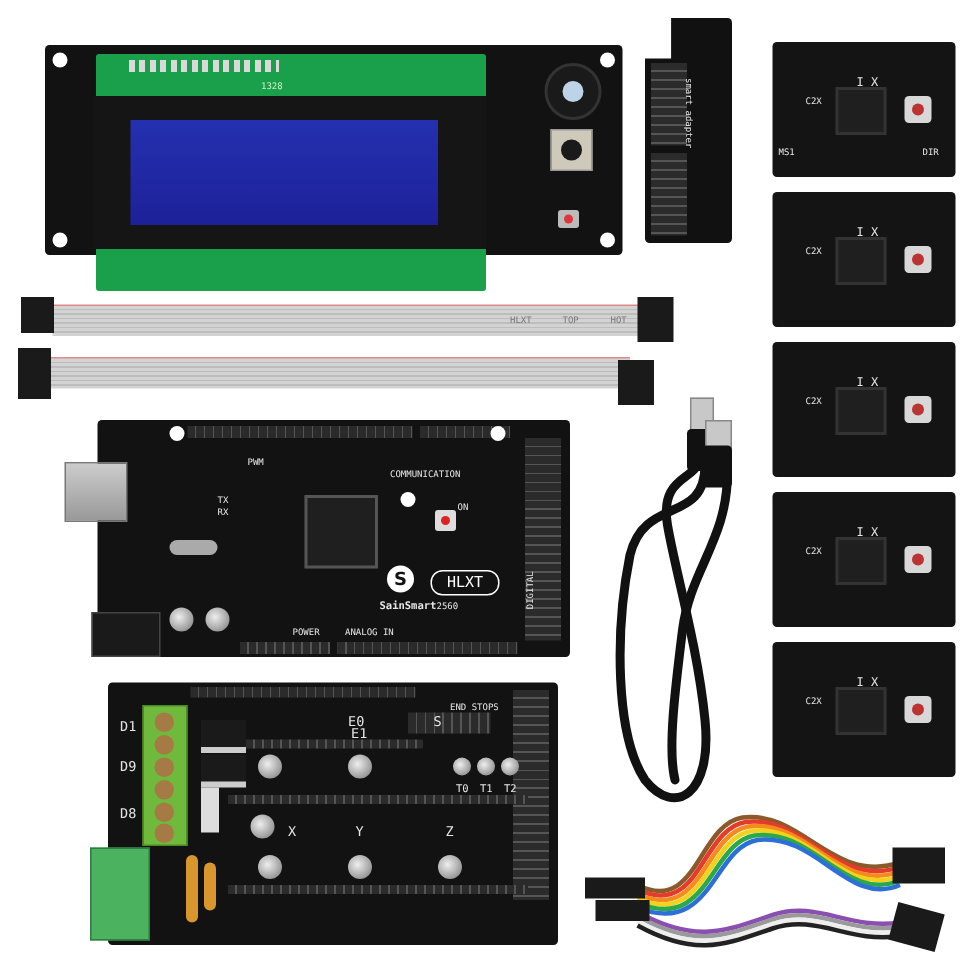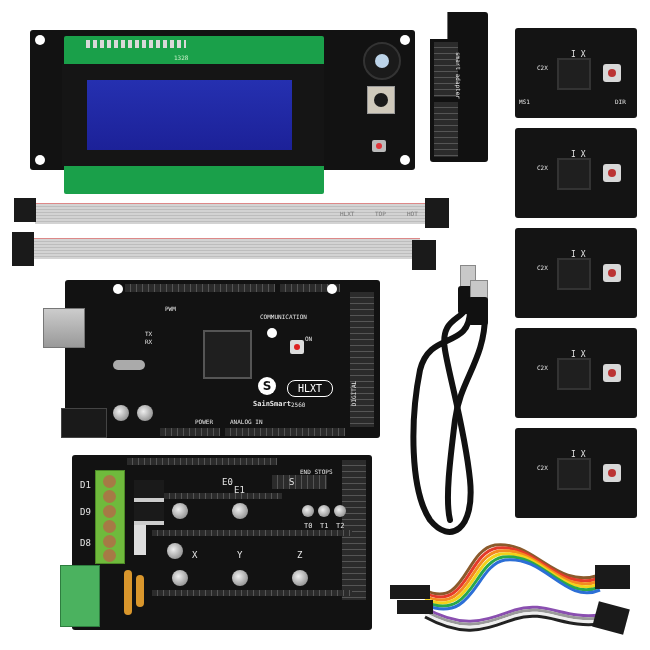--- a/index.html
+++ b/index.html
@@ -105,21 +105,21 @@
   <div class="header" style="left:80px;top:135px;width:200px;height:6px;"></div>
   <div class="cap" style="left:100px;top:48px;width:16px;height:16px;"></div>
   <div class="cap" style="left:160px;top:48px;width:16px;height:16px;"></div>
   <div class="cap" style="left:95px;top:88px;width:16px;height:16px;"></div>
   <div class="cap" style="left:100px;top:115px;width:16px;height:16px;"></div>
   <div class="cap" style="left:160px;top:115px;width:16px;height:16px;"></div>
   <div class="cap" style="left:220px;top:115px;width:16px;height:16px;"></div>
   <div class="cap" style="left:230px;top:50px;width:12px;height:12px;"></div>
   <div class="cap" style="left:246px;top:50px;width:12px;height:12px;"></div>
   <div class="cap" style="left:262px;top:50px;width:12px;height:12px;"></div>
-  <div class="silk" style="left:150px;top:22px;font-size:9px;">E0</div>
+  <div class="silk" style="left:160px;top:22px;font-size:9px;">E0</div>
   <div class="silk" style="left:162px;top:30px;font-size:9px;">E1</div>
   <div class="silk" style="left:120px;top:95px;font-size:9px;">X</div>
   <div class="silk" style="left:165px;top:95px;font-size:9px;">Y</div>
   <div class="silk" style="left:225px;top:95px;font-size:9px;">Z</div>
   <div class="silk" style="left:217px;top:22px;font-size:9px;">S</div>
   <div class="silk" style="left:228px;top:13px;">END STOPS</div>
   <div class="silk" style="left:232px;top:67px;font-size:7px;">T0</div>
   <div class="silk" style="left:248px;top:67px;font-size:7px;">T1</div>
   <div class="silk" style="left:264px;top:67px;font-size:7px;">T2</div>
   <div class="silk" style="left:8px;top:25px;font-size:9px;">D1</div>

